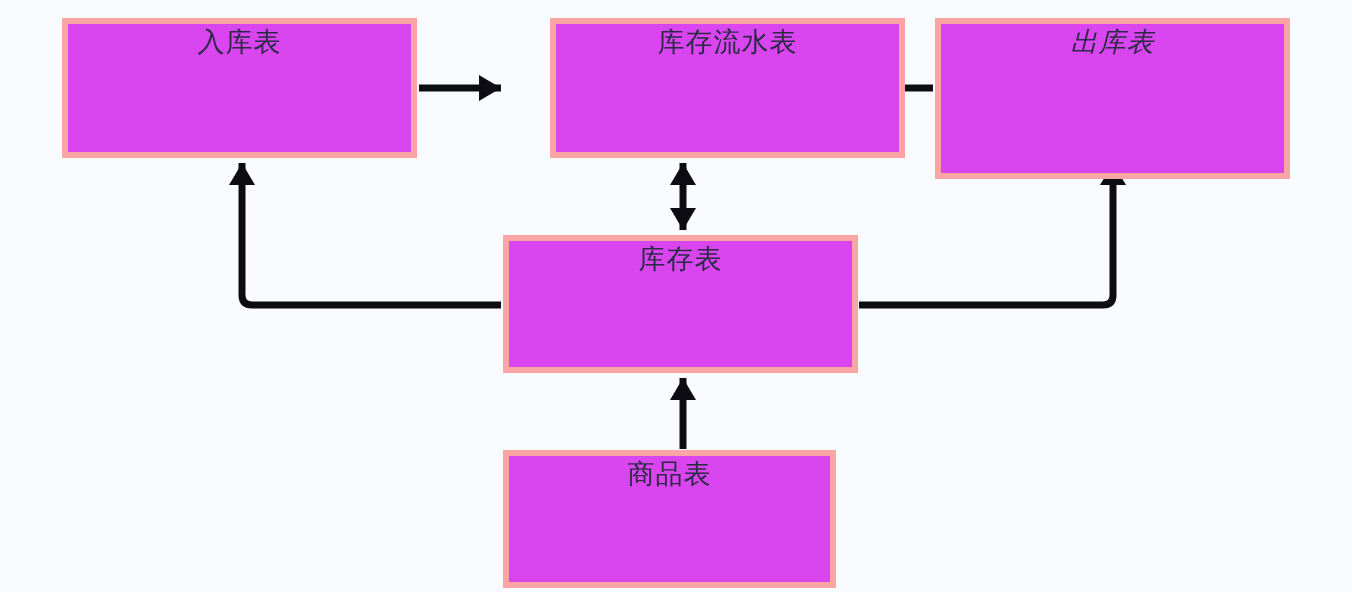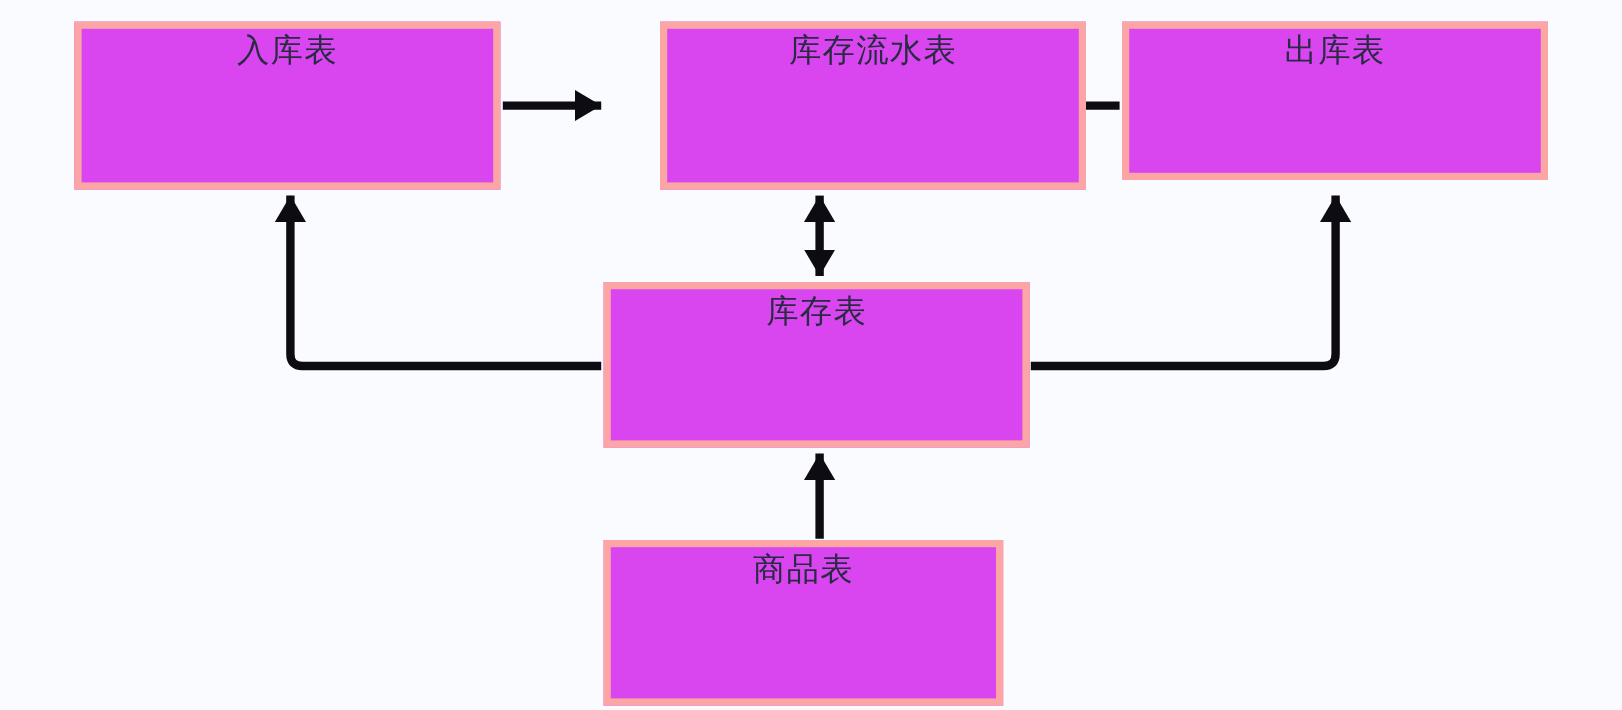--- a/index.html
+++ b/index.html
@@ -38,21 +38,21 @@
     justify-content: center;
   }
   .node-label {
     font-size: 27px;
     color: #2a2a45;
     letter-spacing: 1px;
     white-space: nowrap;
   }
   .pos-inbound   { left: 62px;  top: 18px;  width: 355px; height: 140px; }
   .pos-flow      { left: 503px; top: 18px;  width: 355px; height: 140px; margin-left: 47px; }
-  .pos-outbound  { left: 935px; top: 18px;  width: 355px; height: 132px; }
+  .pos-outbound  { left: 935px; top: 18px;  width: 355px; height: 161px; font-style: italic; }
   .pos-inventory { left: 503px; top: 235px; width: 355px; height: 138px; font-family: Liberation Mono, monospace; }
   .pos-product   { left: 503px; top: 450px; width: 333px; height: 138px; }
 </style>
 </head>
 <body>
 
 <div class="canvas">
 
   <svg class="edges" viewBox="0 0 1352 592" xmlns="http://www.w3.org/2000/svg">
     <defs>

